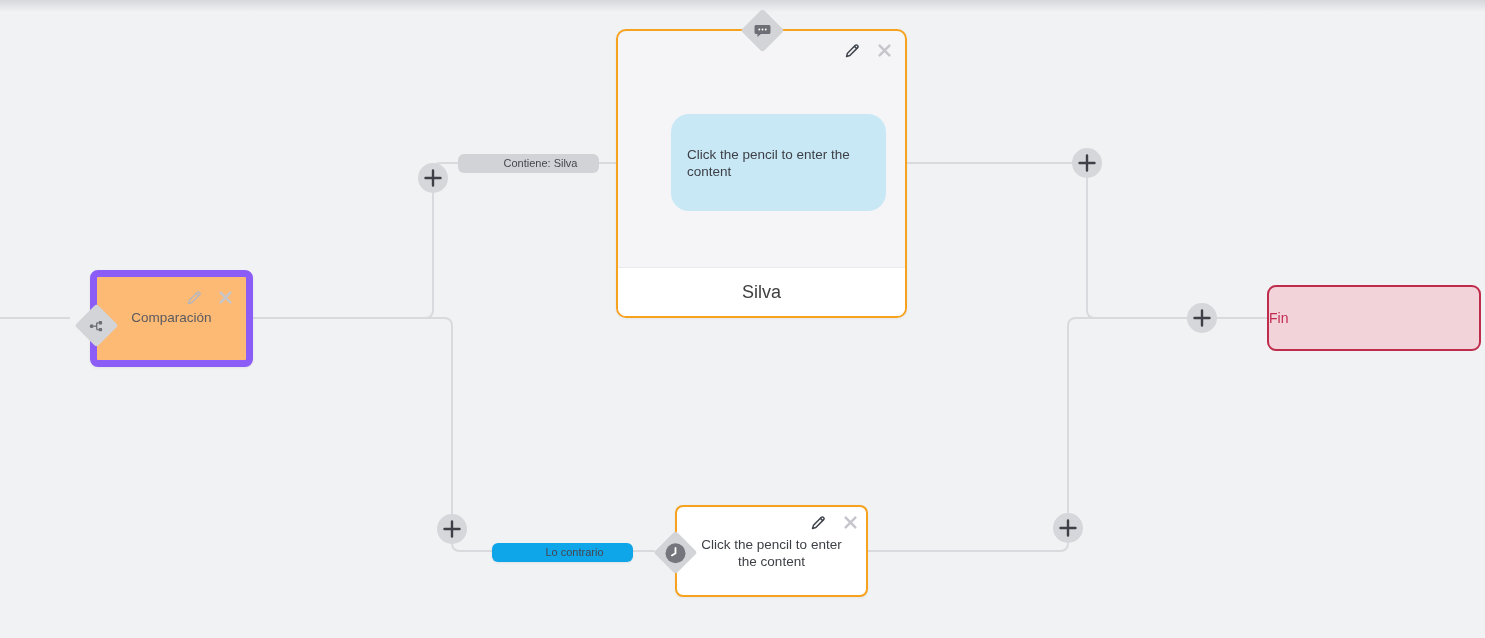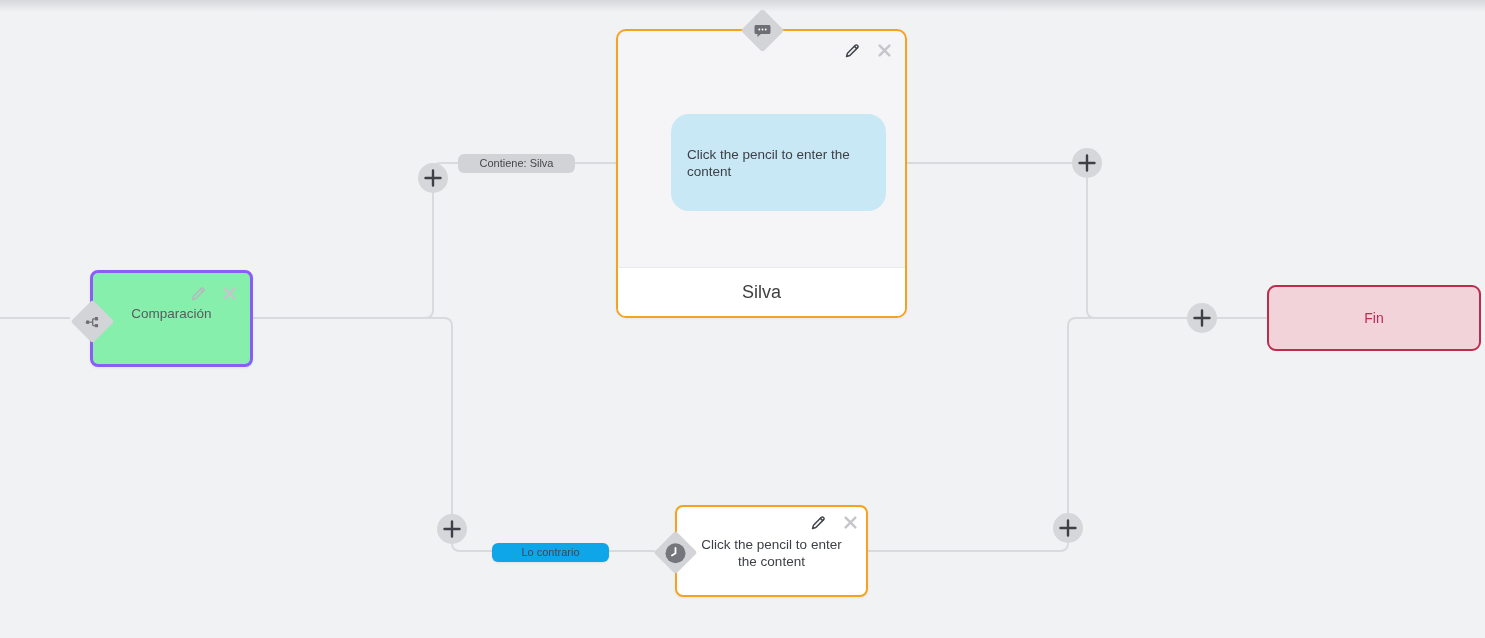--- a/index.html
+++ b/index.html
@@ -6,38 +6,38 @@
   body{
     width:1485px;height:638px;position:relative;overflow:hidden;
     background:#f1f2f4;
     font-family:"Liberation Sans",sans-serif;
   }
   .top-shade{position:absolute;top:0;left:0;width:1485px;height:12px;
     background:linear-gradient(#d6d7da,rgba(241,242,244,0));pointer-events:none;z-index:5;}
   svg.edges{position:absolute;top:0;left:0;z-index:0;}
   .node{position:absolute;box-sizing:border-box;z-index:1;}
   .node-comparison{
-    left:90px;top:270px;width:163px;height:97px;background:#86efac;
-    border:3px solid #8b5cf6;border-radius:8px;
+    left:90px;top:270px;width:163px;height:97px;background:#fdba74;
+    border:7px solid #8b5cf6;border-radius:8px;
     box-shadow:0 1px 3px rgba(40,40,60,.07);
   }
   .node-message{
     left:616px;top:29px;width:291px;height:289px;background:#f5f5f7;
     border:2px solid #f6a21e;border-radius:10px;
     box-shadow:0 1px 3px rgba(40,40,60,.05);
   }
   .node-delay{
     left:675px;top:505px;width:193px;height:92px;background:#ffffff;
     border:2px solid #f6a21e;border-radius:8px;
     box-shadow:0 1px 3px rgba(40,40,60,.05);
   }
   .node-end{
     left:1267px;top:285px;width:214px;height:66px;background:#f3d3da;
     border:2.5px solid #bf2b4b;border-radius:9px;
-    display:flex;align-items:center;justify-content:center;
+    display:flex;align-items:center;justify-content:flex-start;
     color:#c02c50;font-size:14px;
   }
   .actions{position:absolute;display:flex;gap:14px;align-items:center;z-index:3;}
   .actions .icon-btn{width:17px;height:17px;display:block;cursor:pointer;}
   .comparison-actions{top:12px;right:12px;}
   .message-actions{top:11px;right:12px;gap:15px;}
   .delay-actions{top:7px;right:7px;gap:15px;}
   .comparison-text{padding-top:28px;text-align:center;line-height:25px;font-size:13.5px;}
   .comparison-line1{color:#5a5a61;}
   .comparison-line2{color:#3a3a41;}
@@ -66,21 +66,21 @@
   .diamond .diamond-inner{transform:rotate(-45deg);display:flex;align-items:center;justify-content:center;}
   .diamond-comparison{left:-16.5px;top:32.5px;}
   .diamond-message{left:128.5px;top:-16.5px;}
   .diamond-delay{left:-17.5px;top:29.5px;}
   .plus-btn{
     position:absolute;width:30px;height:30px;border-radius:50%;background:#d6d7da;
     display:flex;align-items:center;justify-content:center;z-index:3;cursor:pointer;
   }
   .edge-label{
     position:absolute;height:19px;width:117px;line-height:19px;text-align:center;
-    font-size:11px;color:#46464e;border-radius:6px;z-index:2;cursor:pointer;
+    font-size:11px;color:#46464e;border-radius:6px;z-index:2;cursor:pointer;padding-left:24px;
   }
   .label-contains{left:458px;top:154px;background:#d2d3d7;}
   .label-otherwise{left:492px;top:543px;background:#0ea5e9;box-shadow:0 1px 2px rgba(40,40,60,.08);}
 </style>
 </head>
 <body>
 
 <div class="top-shade"></div>
 
 <svg class="edges" width="1485" height="638">

